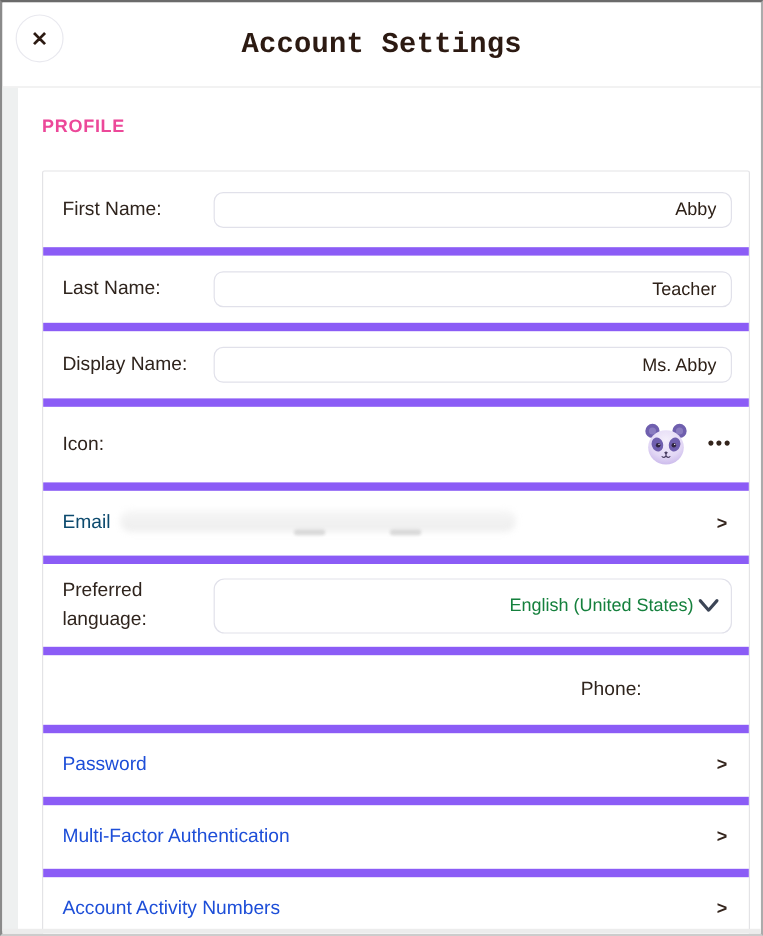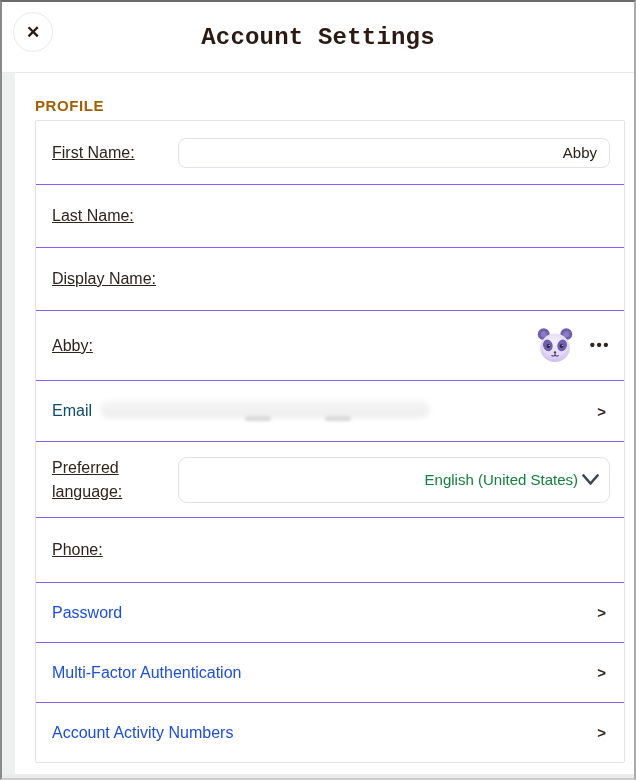--- a/index.html
+++ b/index.html
@@ -41,48 +41,47 @@
     letter-spacing:.2px;
     font-family:Liberation Mono, monospace;
   }
 
   
   .body { display:flex; height:703px; background:#fff; }
   .gutter { width:13px; background:#eef0f0; }
   .content { flex:1; padding:24px 9px 0 20px; }
 
   .section-label {
-    font-size:15px; font-weight:600; color:#a16207;
-    letter-spacing:.6px; margin-bottom:6px;
+    font-size:15px; font-weight:600; color:#ec4899;
+    letter-spacing:.6px; margin-bottom:28px;
   }
 
   .card {
     border:1px solid #e3e3e6;
     border-radius:2px;
     background:#fff;
   }
 
   .row {
     display:flex; align-items:center;
     padding:0 14px 0 16px;
   }
-  .row + .row { border-top:1px solid #8b5cf6; }
+  .row + .row { border-top:7px solid #8b5cf6;justify-content:flex-end; }
   .h63 { min-height:63px; }
   .h70 { min-height:70px; }
   .h61 { min-height:61px; }
   .h76 { min-height:76px; }
   .h65 { min-height:65px; }
   .h60 { min-height:60px; }
 
   .row-label {
     flex:0 0 126px;
     font-size:16px; font-weight:500; color:#2f241d;
     line-height:1.5;
     padding-right:6px;
-    text-decoration:underline;
   }
   .row-label-wide {
     flex:1;
     font-size:16px; font-weight:500; color:#1d4ed8;
   }
 
   .text-input {
     flex:1; height:30px;
     border:1px solid #e1e1ea; border-radius:8px;
     background:#fff;
@@ -161,28 +160,30 @@
 
       <div class="card">
 
         <div class="row h63">
           <div class="row-label">First Name:</div>
           <input class="text-input" type="text" value="Abby" style="">
         </div>
 
         <div class="row h63">
           <div class="row-label">Last Name:</div>
+          <input class="text-input" type="text" value="Teacher" style="">
         </div>
 
         <div class="row h63">
           <div class="row-label">Display Name:</div>
+          <input class="text-input" type="text" value="Ms. Abby" style="">
         </div>
 
         <div class="row h70">
-          <div class="row-label">Abby:</div>
+          <div class="row-label">Icon:</div>
           <div class="icon-row-right">
             <svg class="avatar" viewBox="0 0 64 62">
               <defs>
                 <radialGradient id="headGrad" cx="50%" cy="30%" r="80%">
                   <stop offset="0%" stop-color="#f4effb"></stop>
                   <stop offset="60%" stop-color="#e2d7f5"></stop>
                   <stop offset="100%" stop-color="#c3b0e8"></stop>
                 </radialGradient>
               </defs>
               <circle cx="13" cy="11" r="10" fill="#6f5fae"></circle>

